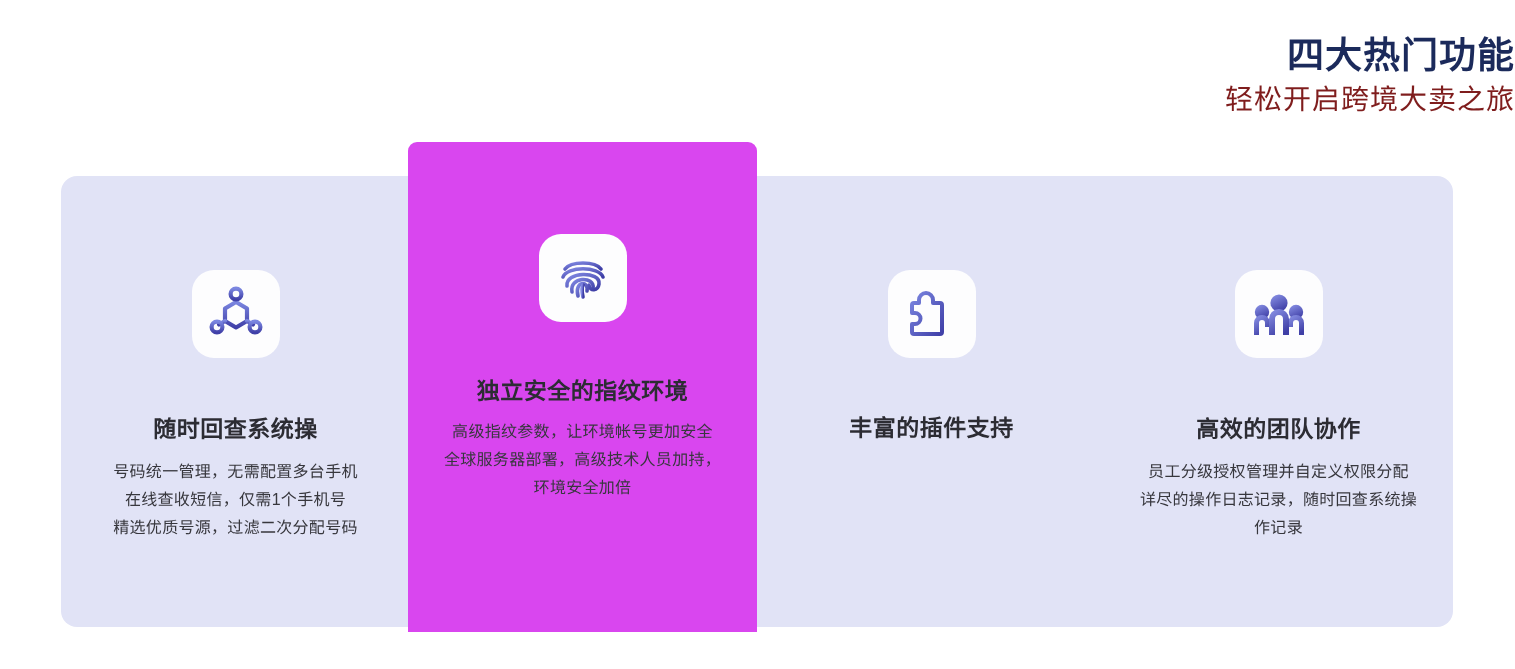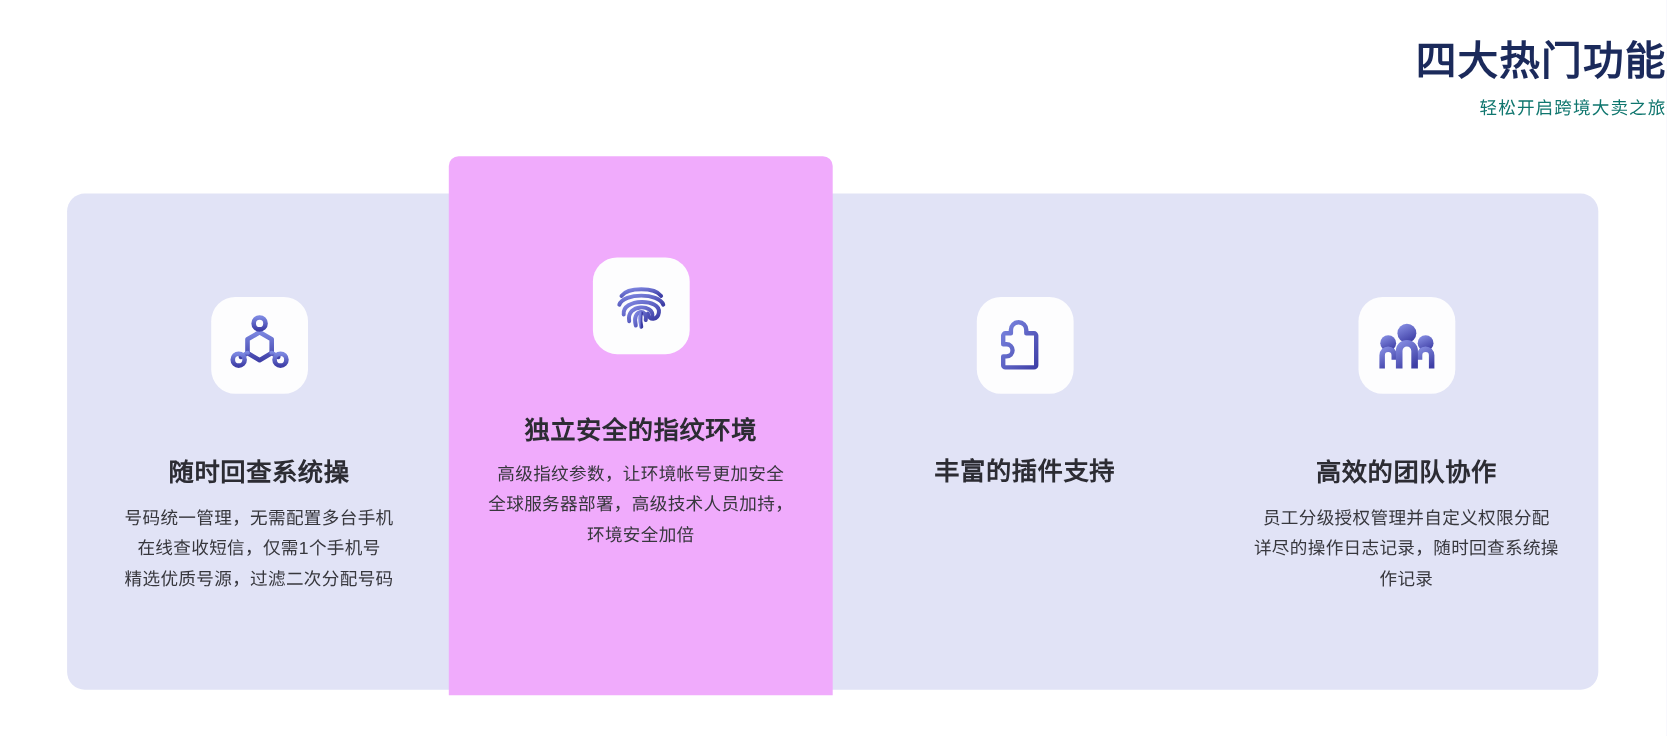--- a/index.html
+++ b/index.html
@@ -30,24 +30,24 @@
     padding-top: 31px;
     font-size: 37px;
     line-height: 49px;
     font-weight: bold;
     color: #1b2a5b;
     letter-spacing: 1px;
   }
   .page-subtitle {
     margin: 0;
     padding-top: 4px;
-    font-size: 16px;
+    font-size: 28px;
     line-height: 31px;
     font-weight: normal;
-    color: #0f766e;
+    color: #7f1d1d;
     letter-spacing: 1px;
   }
 
   
   .features-panel {
     position: absolute;
     left: 61px;
     top: 176px;
     width: 1392px;
     height: 451px;
@@ -68,21 +68,21 @@
   .card-3 { left: 757px; font-family: Liberation Serif, serif; }
   .card-4 { left: 1104px; }
 
   .card-2 {
     position: absolute;
     left: 408px;
     top: 142px;
     width: 349px;
     height: 490px;
     box-sizing: border-box;
-    background: #f0abfc;
+    background: #d946ef;
     border-radius: 9px 9px 0 0;
     text-align: center;
   }
 
   
   .icon-tile {
     width: 88px;
     height: 88px;
     margin: 0 auto;
     background: #fdfdfe;

